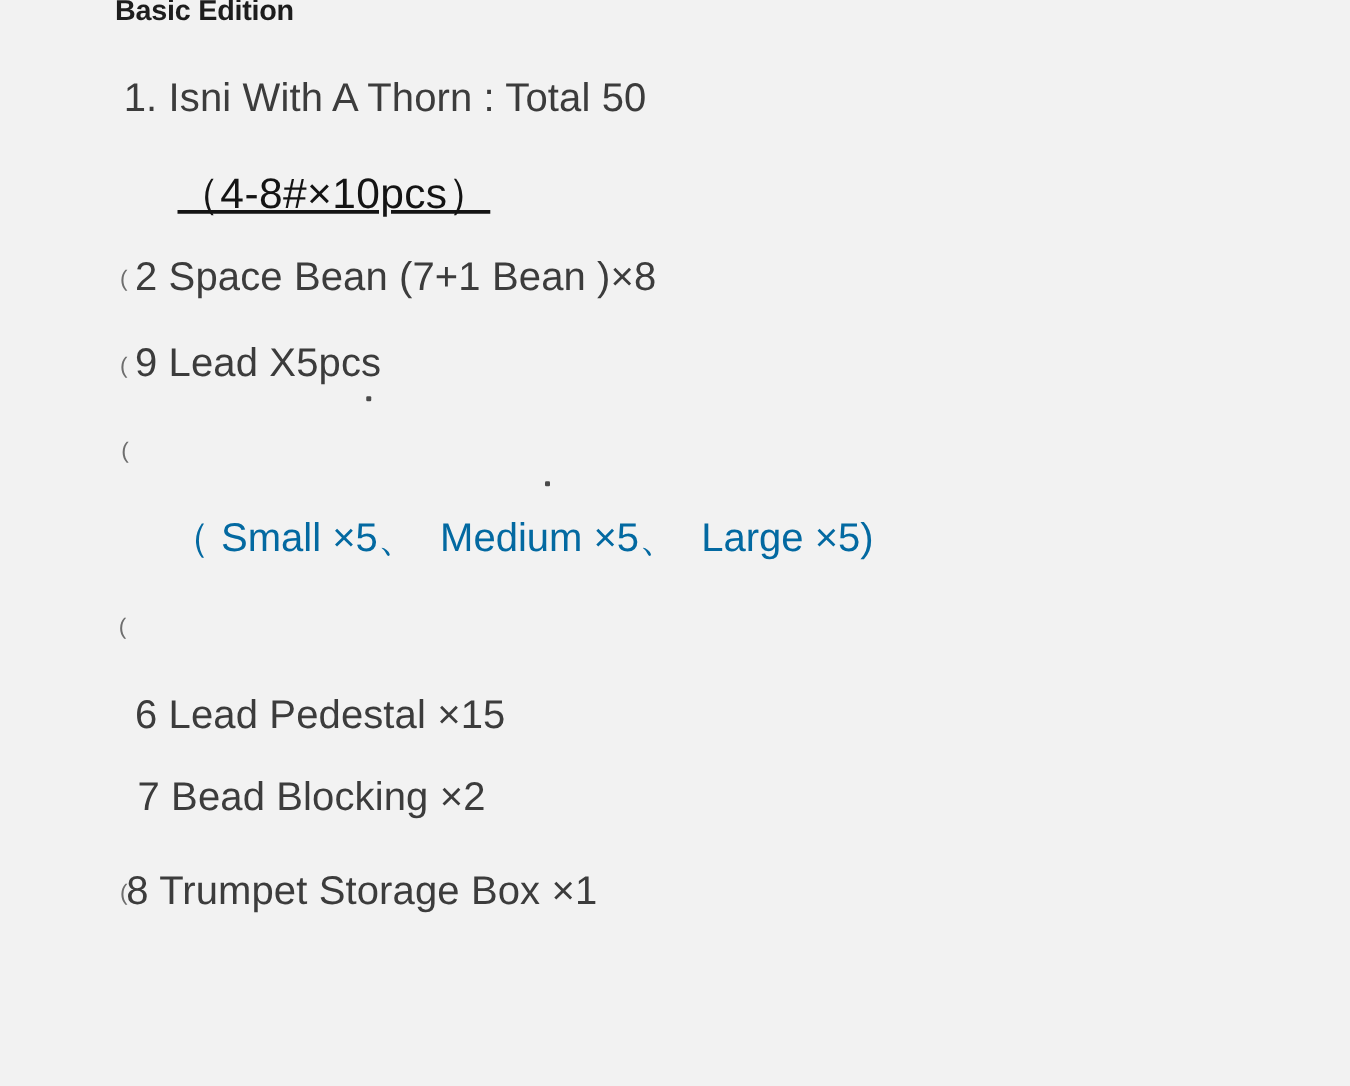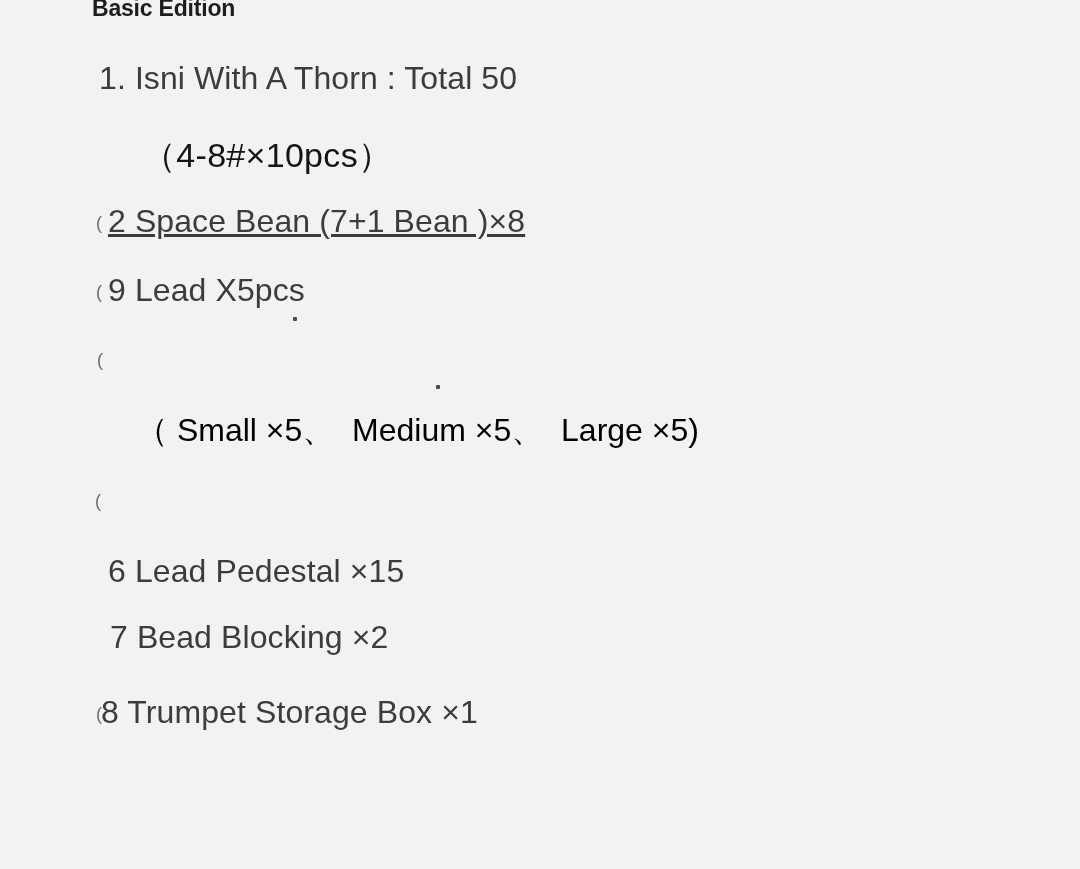--- a/index.html
+++ b/index.html
@@ -37,27 +37,28 @@
   .item {
     font-size: 32px;
     font-weight: 400;
     letter-spacing: 0.1px;
     color: #3c3c3c;
     margin-left: 7px;
   }
   .sub {
     font-size: 32px;
     font-weight: 400;
-    color: #000000;
+    color: #0369a1;
   }
   
   .sub-dark {
     font-size: 34px;
     color: #141414;
     letter-spacing: 0.3px;
+    text-decoration: underline;
   }
   
   .marker {
     position: absolute;
     font-size: 18px;
     color: #6e6e6e;
     line-height: 1;
     white-space: pre;
   }
   
@@ -75,21 +76,21 @@
 
 <div id="page">
 
   <div class="row title">Basic Edition</div>
 
   <div class="row item" style="left:92px; top:62px;">1. Isni With A Thorn : Total 50</div>
 
   <div class="row sub sub-dark" style="left:142px; top:138px;">（4-8#×10pcs）</div>
 
   <span class="marker" style="left:96px; top:214px;">(</span>
-  <div class="row item" style="left:101px; top:205px;text-decoration:underline;">2 Space Bean (7+1 Bean )×8</div>
+  <div class="row item" style="left:101px; top:205px;">2 Space Bean (7+1 Bean )×8</div>
 
   <span class="marker" style="left:96px; top:283px;">(</span>
   <div class="row item" style="left:101px; top:274px;">9 Lead X5pcs</div>
 
   <span class="marker" style="left:97px; top:351px;">(</span>
 
   <div class="row sub" style="left:136px; top:414px;">（ Small ×5、  Medium ×5、  Large ×5)</div>
 
   <span class="marker" style="left:95px; top:492px;">(</span>
 

